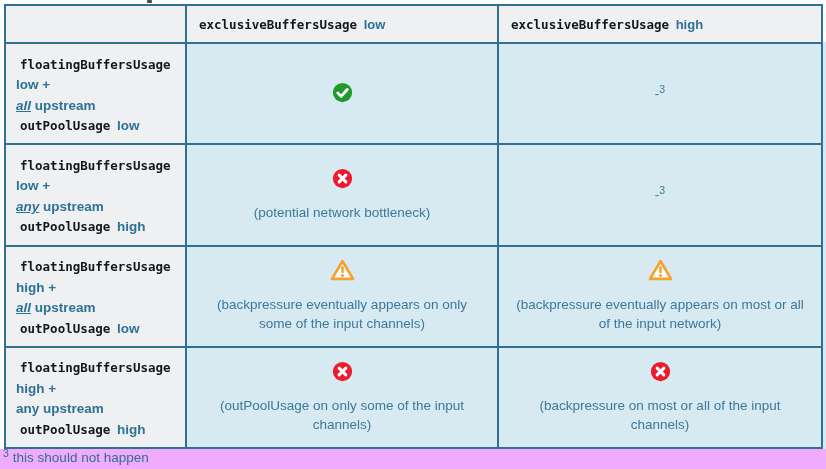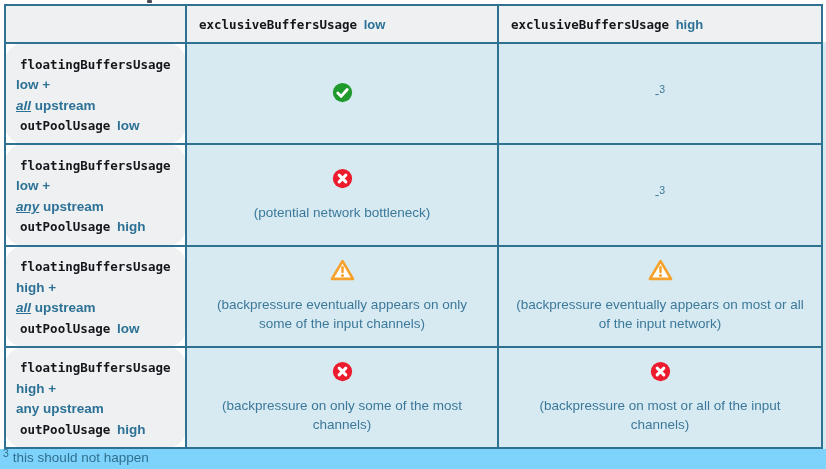--- a/index.html
+++ b/index.html
@@ -14,21 +14,21 @@
 
   
   .right-strip {
     position: absolute; left: 820px; top: 42px;
     width: 6px; height: 427px;
     background: #d7eaf2;
   }
   .bottom-strip {
     position: absolute; left: 0; top: 449px;
     width: 826px; height: 20px;
-    background: #7dd3fc;
+    background: #f0abfc;
     color: #31708f;
     font-size: 13.5px;
     line-height: 18px;
     padding-left: 3px;
   }
   .bottom-strip .fnref { margin-right: 4px; }
 
   
   .remnant {
     position: absolute; left: 147px; top: 0;
@@ -65,21 +65,20 @@
     font-size: 12.5px;
     padding-left: 4px;
     padding-right: 3px;
   }
   .lvl { font-weight: bold; color: #2d7296; }
   .emph { font-style: italic; text-decoration: underline; }
 
   td.rowhead {
     vertical-align: middle;
     padding: 6px 4px 2px 10px;
-    border-radius: 19px;
   }
   .rh-line {
     line-height: 20.5px;
     font-size: 13.5px;
     font-weight: bold;
     color: #2d7296;
     white-space: nowrap;
   }
 
   td.cell {
@@ -205,21 +204,21 @@
         <div class="rh-line"><span class="lvl">any</span> <span class="lvl">upstream</span></div>
         <div class="rh-line"><span class="code">outPoolUsage</span> <span class="lvl">high</span></div>
       </td>
       <td class="cell">
         <span class="icon">
           <svg width="21" height="21" viewBox="0 0 24 24">
             <circle cx="12" cy="12" r="11" fill="#ec1b2e"></circle>
             <path d="M8.2 8.2 L15.8 15.8 M15.8 8.2 L8.2 15.8" stroke="#ffffff" stroke-width="3.5" stroke-linecap="round"></path>
           </svg>
         </span>
-        <div class="cell-text">(backpressure on only some of the most channels)</div>
+        <div class="cell-text">(outPoolUsage on only some of the input channels)</div>
       </td>
       <td class="cell">
         <span class="icon">
           <svg width="21" height="21" viewBox="0 0 24 24">
             <circle cx="12" cy="12" r="11" fill="#ec1b2e"></circle>
             <path d="M8.2 8.2 L15.8 15.8 M15.8 8.2 L8.2 15.8" stroke="#ffffff" stroke-width="3.5" stroke-linecap="round"></path>
           </svg>
         </span>
         <div class="cell-text">(backpressure on most or all of the input channels)</div>
       </td>

